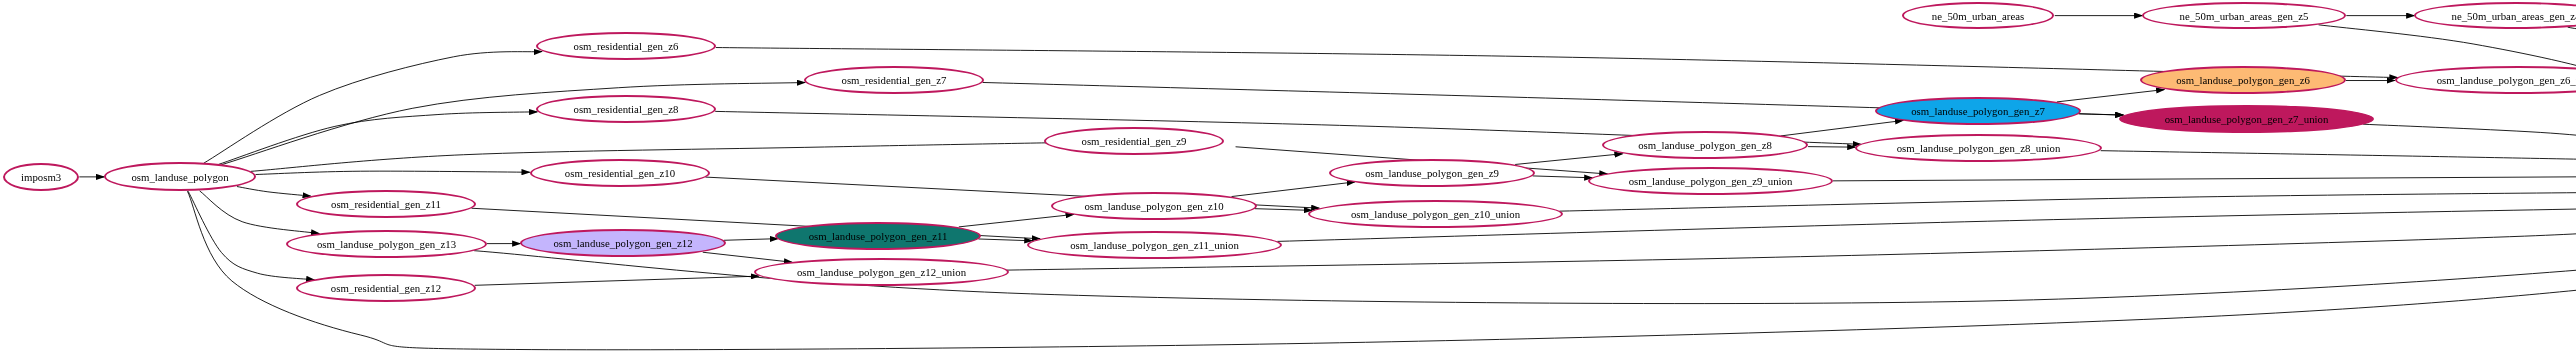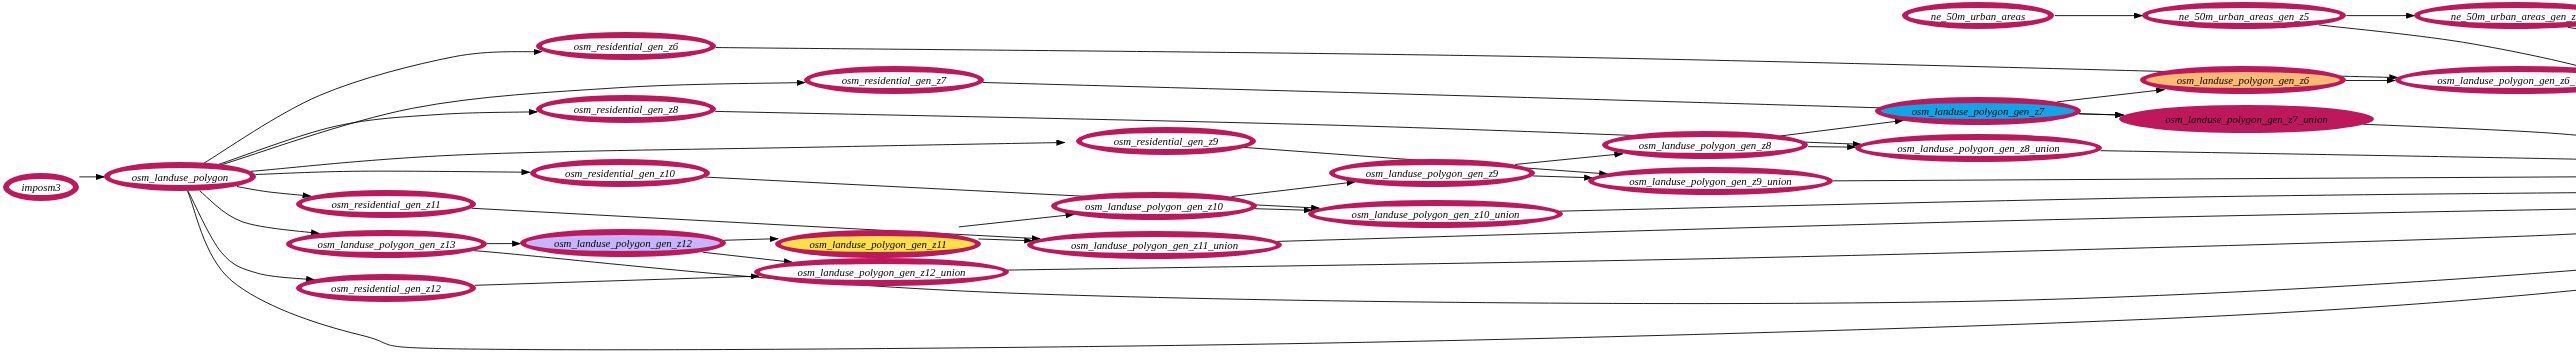--- a/index.html
+++ b/index.html
@@ -1,20 +1,20 @@
 <!DOCTYPE html>
 <html style="font-size:8.2px"><head>
 <meta charset="utf-8">
 <style>
   html,body{margin:0;padding:0;background:#ffffff;}
   #canvas{position:relative;width:2741px;height:362px;background:#ffffff;overflow:hidden;
           font-family:"Liberation Serif", serif;}
   #edge-layer{position:absolute;left:0;top:0;width:2741px;height:362px;}
-  .node{position:absolute;border:6px solid #be185d;border-radius:50%;background:#fff;
-        display:flex;align-items:center;justify-content:center;box-sizing:border-box;font-style:italic;}
+  .node{position:absolute;border:2px solid #be185d;border-radius:50%;background:#fff;
+        display:flex;align-items:center;justify-content:center;box-sizing:border-box;}
   .node span{font-size:10.8px;color:#000;white-space:nowrap;}
   path.edge{fill:none;stroke:#000;stroke-width:1.7px;}
 </style>
 </head>
 <body>
 
 <div id="canvas">
   <svg id="edge-layer" xmlns="http://www.w3.org/2000/svg" viewBox="0 0 5320 702">
     <defs>
       <marker id="arrow" viewBox="0 0 18 12" refX="16" refY="6" markerWidth="18" markerHeight="12" markerUnits="userSpaceOnUse" orient="auto">
@@ -61,54 +61,54 @@
         <path d="M4586.568730944802,240.75241434992282 C4647.140609120668,243.627011958269 4851.0947884908,251.1254023916538 4950,258 C5048.9052115092,264.8745976083462 5141.666666666667,278 5180,282" class="edge" marker-end="url(#arrow)"></path>
         <path d="M4077.1665378349626,292.1366256599121 C4180.9721148624685,293.94718804992675 4516.194422972494,299.68943760998536 4700,303 C4883.805577027506,306.31056239001464 5100,310.5 5180,312" class="edge" marker-end="url(#arrow)"></path>
         <path d="M3557.733181058299,350.7218646179661 L5180,342" class="edge" marker-end="url(#arrow)"></path>
         <path d="M3026.877929995665,409.529969074303 C3222.3982749963875,405.10830756191916 3841.146321665944,389.2549948457172 4200,383 C4558.853678334056,376.7450051542828 5016.666666666667,373.8333333333333 5180,372" class="edge" marker-end="url(#arrow)"></path>
         <path d="M2479.1094835945883,468.23003269340626 C2715.924569662157,461.5250272445052 3449.8515805990983,439.0383387822344 3900,428 C4350.148419400902,416.9616612177656 4966.666666666667,406.3333333333333 5180,402" class="edge" marker-end="url(#arrow)"></path>
         <path d="M1954.2108555569298,523.9539029848556 C2195.1757129641082,519.961585820713 2909.0351425928216,510.9923171641426 3400,500 C3890.9648574071784,489.0076828358574 4603.333333333333,469.3333333333333 4900,458 C5196.666666666667,446.6666666666667 5133.333333333333,436.3333333333333 5180,432" class="edge" marker-end="url(#arrow)"></path>
         <path d="M920.1064331676819,486.2002592138121 C1100.0886943064015,500.16688267817676 1520.0177388612803,553.5333765356354 2000,570 C2479.98226113872,586.4666234643646 3281.6666666666665,594.1666666666666 3800,585 C4318.333333333333,575.8333333333334 4880,535.5 5110,515 C5340,494.5 5168.333333333333,470.8333333333333 5180,462" class="edge" marker-end="url(#arrow)"></path>
       </g>
   </svg>
   <div id="node-layer">
-      <div class="node" style="left: 3.1px; top: 163px; width: 76px; height: 28px; background: rgb(255, 255, 255); margin-top: 10px;">
+      <div class="node" style="left: 3.1px; top: 163px; width: 76px; height: 28px; background: rgb(255, 255, 255);">
         <span>imposm3</span>
       </div>
       <div class="node" style="left: 104px; top: 162px; width: 152px; height: 29px; background: rgb(255, 255, 255);">
         <span>osm_landuse_polygon</span>
       </div>
       <div class="node" style="left: 536px; top: 32px; width: 180px; height: 28px; background: rgb(255, 255, 255);">
         <span>osm_residential_gen_z6</span>
       </div>
       <div class="node" style="left: 804px; top: 66px; width: 180px; height: 28px; background: rgb(255, 255, 255);">
         <span>osm_residential_gen_z7</span>
       </div>
       <div class="node" style="left: 536px; top: 95px; width: 180px; height: 28px; background: rgb(255, 255, 255);">
         <span>osm_residential_gen_z8</span>
       </div>
-      <div class="node" style="left: 1076px; top: 127px; width: 180px; height: 28px; background: rgb(255, 255, 255); justify-content: center;">
+      <div class="node" style="left: 1044px; top: 127px; width: 180px; height: 28px; background: rgb(255, 255, 255); justify-content: center;">
         <span>osm_residential_gen_z9</span>
       </div>
       <div class="node" style="left: 530px; top: 159px; width: 180px; height: 28px; background: rgb(255, 255, 255);">
         <span>osm_residential_gen_z10</span>
       </div>
       <div class="node" style="left: 296px; top: 190px; width: 180px; height: 28px; background: rgb(255, 255, 255); align-items: center;">
         <span>osm_residential_gen_z11</span>
       </div>
       <div class="node" style="left: 296px; top: 274px; width: 180px; height: 28px; background: rgb(255, 255, 255);">
         <span>osm_residential_gen_z12</span>
       </div>
       <div class="node" style="left: 286px; top: 230px; width: 201px; height: 28px; background: rgb(255, 255, 255);">
         <span>osm_landuse_polygon_gen_z13</span>
       </div>
       <div class="node" style="left: 520px; top: 229px; width: 206px; height: 28px; background: #c4b5fd;">
         <span>osm_landuse_polygon_gen_z12</span>
       </div>
-      <div class="node" style="left: 775px; top: 222px; width: 206px; height: 28px; background: #fde047; margin-top: 8px;">
+      <div class="node" style="left: 775px; top: 222px; width: 206px; height: 28px; background: #0f766e;">
         <span>osm_landuse_polygon_gen_z11</span>
       </div>
       <div class="node" style="left: 1051px; top: 192px; width: 206px; height: 28px; background: rgb(255, 255, 255);">
         <span>osm_landuse_polygon_gen_z10</span>
       </div>
       <div class="node" style="left: 1329px; top: 159px; width: 206px; height: 28px; background: rgb(255, 255, 255);">
         <span>osm_landuse_polygon_gen_z9</span>
       </div>
       <div class="node" style="left: 1602px; top: 131px; width: 206px; height: 28px; background: rgb(255, 255, 255);">
         <span>osm_landuse_polygon_gen_z8</span>

